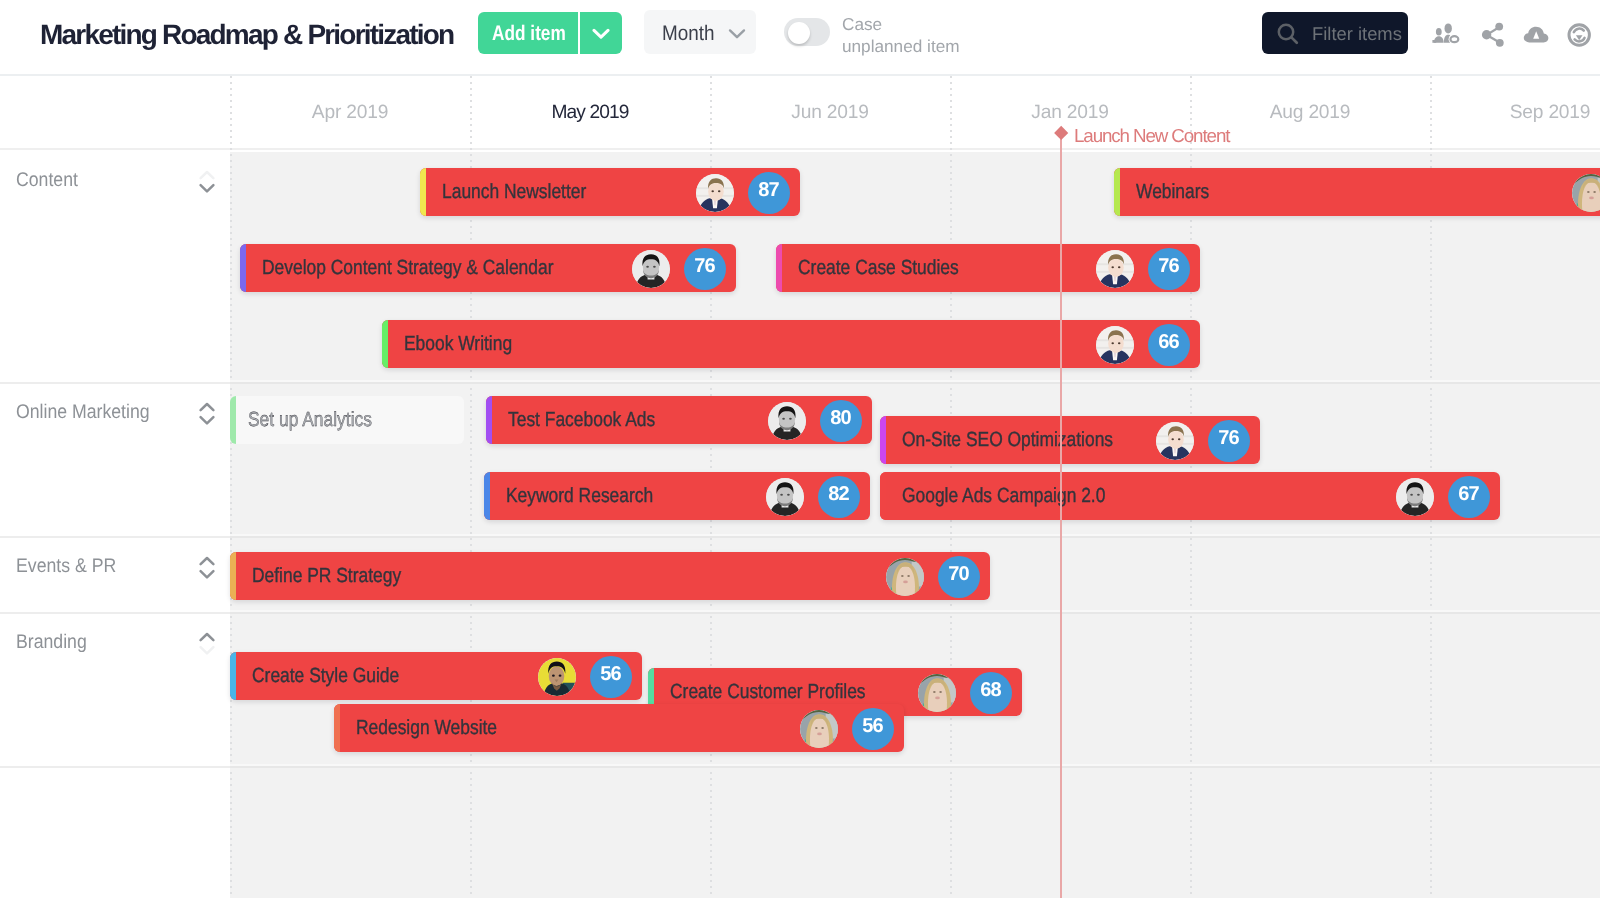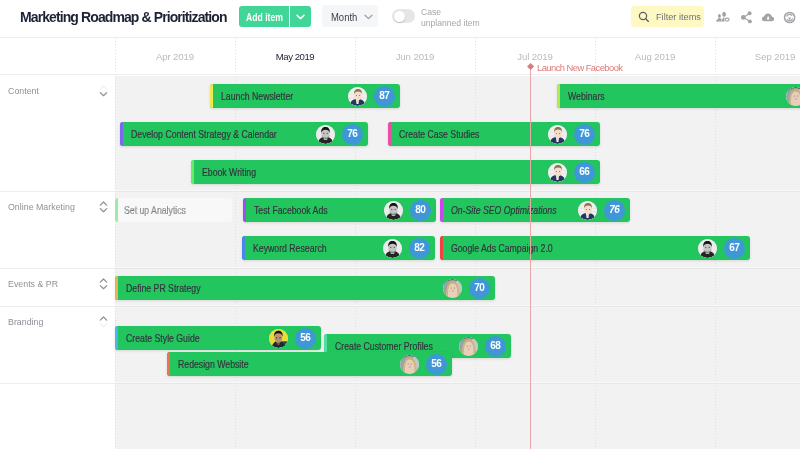--- a/index.html
+++ b/index.html
@@ -26,21 +26,21 @@
               border-radius:3px; }
   .monthsel .lbl { position:absolute; left:9px; top:6px; font-size:10.5px; color:#3b3f4a;
                    display:inline-block; transform:scaleX(0.9); transform-origin:left top; }
   .monthsel .car { position:absolute; left:42px; top:8.5px; }
   .toggle { position:absolute; left:392px; top:9px; width:23px; height:14px; background:#e4e6e8;
             border-radius:7px; }
   .toggle .knob { position:absolute; left:1.5px; top:1.5px; width:11px; height:11px; background:#fff;
                   border-radius:50%; box-shadow:0 1px 1.5px rgba(0,0,0,.18); }
   .togglelbl { position:absolute; left:421px; top:7px; font-size:8.6px; color:#a2a6ab; line-height:10.6px;
                font-weight:400; }
-  .filterbox { position:absolute; left:631px; top:6px; width:73px; height:21px; background:#fef9c3;
+  .filterbox { position:absolute; left:631px; top:6px; width:73px; height:21px; background:#0f172a;
                border-radius:3px; }
   .filterbox .lbl { position:absolute; left:25px; top:6px; font-size:9.2px; color:#6d7278; }
   .filterbox .sico { position:absolute; left:7px; top:5px; }
   .iconbtn { position:absolute; top:9px; width:17px; height:17px; }
 
   
   .tlhead { position:absolute; left:0; top:38px; width:800px; height:37px; background:#fff; }
   .tlhead .rule { position:absolute; left:0; top:36px; width:800px; height:1px; background:#efefef; }
   .monthcell { position:absolute; top:51px; width:120px; text-align:center; font-size:9.6px;
                color:#b8bbbf; letter-spacing:-0.1px; }
@@ -54,21 +54,21 @@
   .groupsep { position:absolute; left:0; width:800px; height:1px; background:#ededed; z-index:3; }
   .groupsep::before { content:""; position:absolute; left:115px; top:-1px; width:685px; height:1px;
                       background:#f8f8f8; }
   .groupsep::after { content:""; position:absolute; left:115px; top:0; width:685px; height:1px;
                      background:#e7e7e7; }
   .glabel { position:absolute; left:8px; font-size:9.9px; color:#8d9196;
             transform:scaleX(0.895); transform-origin:left top; }
   .gchev { position:absolute; left:98px; width:11px; height:15px; }
 
   
-  .bar { position:absolute; height:24px; background:#22c55e; border-radius:3px;
+  .bar { position:absolute; height:24px; background:#ef4444; border-radius:3px;
          box-shadow:0 1px 2.5px rgba(22,26,40,0.13); z-index:2; }
   .bar .edge { position:absolute; left:0; top:0; width:3px; height:24px; border-radius:3px 0 0 3px; }
   .bar .txt { position:absolute; left:11px; top:7px; font-size:10.2px; color:#34343c; white-space:nowrap;
               font-weight:400; transform:scaleX(0.855); transform-origin:left top;
               -webkit-text-stroke:0.18px #34343c; }
   .bar .right { position:absolute; right:5px; top:0; height:24px; display:flex; align-items:center; }
   .avatar { width:19px; height:19px; border-radius:50%; overflow:hidden; background:#e4e4e4; display:block; }
   .avatar svg { display:block; width:19px; height:19px; filter:blur(0.22px); }
   .badge { width:21px; height:21px; border-radius:50%; background:#3f97d8; color:#fff;
            font-size:10px; font-weight:700; display:flex; align-items:center; justify-content:center;
@@ -162,21 +162,21 @@
   </div>
 
   <div class="tlhead">
     <div class="rule"></div>
   </div>
 
   <div id="months">
       <div class="monthcell" style="left: 115px;">Apr 2019</div>
       <div class="monthcell cur" style="left: 235px;">May 2019</div>
       <div class="monthcell" style="left: 355px;">Jun 2019</div>
-      <div class="monthcell" style="left: 475px;">Jul 2019</div>
+      <div class="monthcell" style="left: 475px;">Jan 2019</div>
       <div class="monthcell" style="left: 595px;">Aug 2019</div>
       <div class="monthcell" style="left: 715px;">Sep 2019</div>
     </div>
 
   <div class="grid"></div>
   <div id="vlines">
       <div class="vline" style="left: 115px;"></div>
       <div class="vline" style="left: 235px;"></div>
       <div class="vline" style="left: 355px;"></div>
       <div class="vline" style="left: 475px;"></div>
@@ -374,21 +374,21 @@
                 <path d="M11.6 20 C11.6 26.5 15.2 29.6 20 29.6 C24.8 29.6 28.4 26.5 28.4 20 C27.6 25 24.4 26.9 20 26.9 C15.6 26.9 12.4 25 11.6 20 Z" fill="#7d7d7d"></path>
                 <path d="M11.2 17 C10 8 14.3 4.4 20 4.4 C25.7 4.4 30 8 28.8 17 C27.4 11.6 24.8 9.8 20 9.8 C15.2 9.8 12.6 11.6 11.2 17 Z" fill="#151515"></path>
                 <ellipse cx="16.4" cy="17.6" rx="1.4" ry="1.1" fill="#4a4a4a"></ellipse>
                 <ellipse cx="23.6" cy="17.6" rx="1.4" ry="1.1" fill="#4a4a4a"></ellipse>
               </g>
             </svg>
           </span>
           <div class="badge">80</div>
         </div>
       </div>
-      <div class="bar" style="left: 440px; top: 198px; width: 190px; font-style: italic;">
+      <div class="bar" style="left: 440px; top: 208px; width: 190px;">
         <div class="edge" style="background: rgb(204, 70, 238);"></div>
         <div class="txt">On-Site SEO Optimizations</div>
         <div class="right">
           <span class="avatar">
             <svg viewBox="0 0 40 40" width="19" height="19">
               <defs>
                 <clipPath id="av6">
                   <circle cx="20" cy="20" r="20"></circle>
                 </clipPath>
               </defs>
@@ -571,15 +571,15 @@
               </g>
             </svg>
           </span>
           <div class="badge">56</div>
         </div>
       </div>
     </div>
 
   <div class="msline" style="left:530px; top:67px; height:382px;"></div>
   <div class="msdiamond" style="left:527.6px; top:64px;"></div>
-  <div class="mslabel" style="left:537px; top:62px;">Launch New Facebook</div>
+  <div class="mslabel" style="left:537px; top:62px;">Launch New Content</div>
 
 </div>
 
 </body></html>

